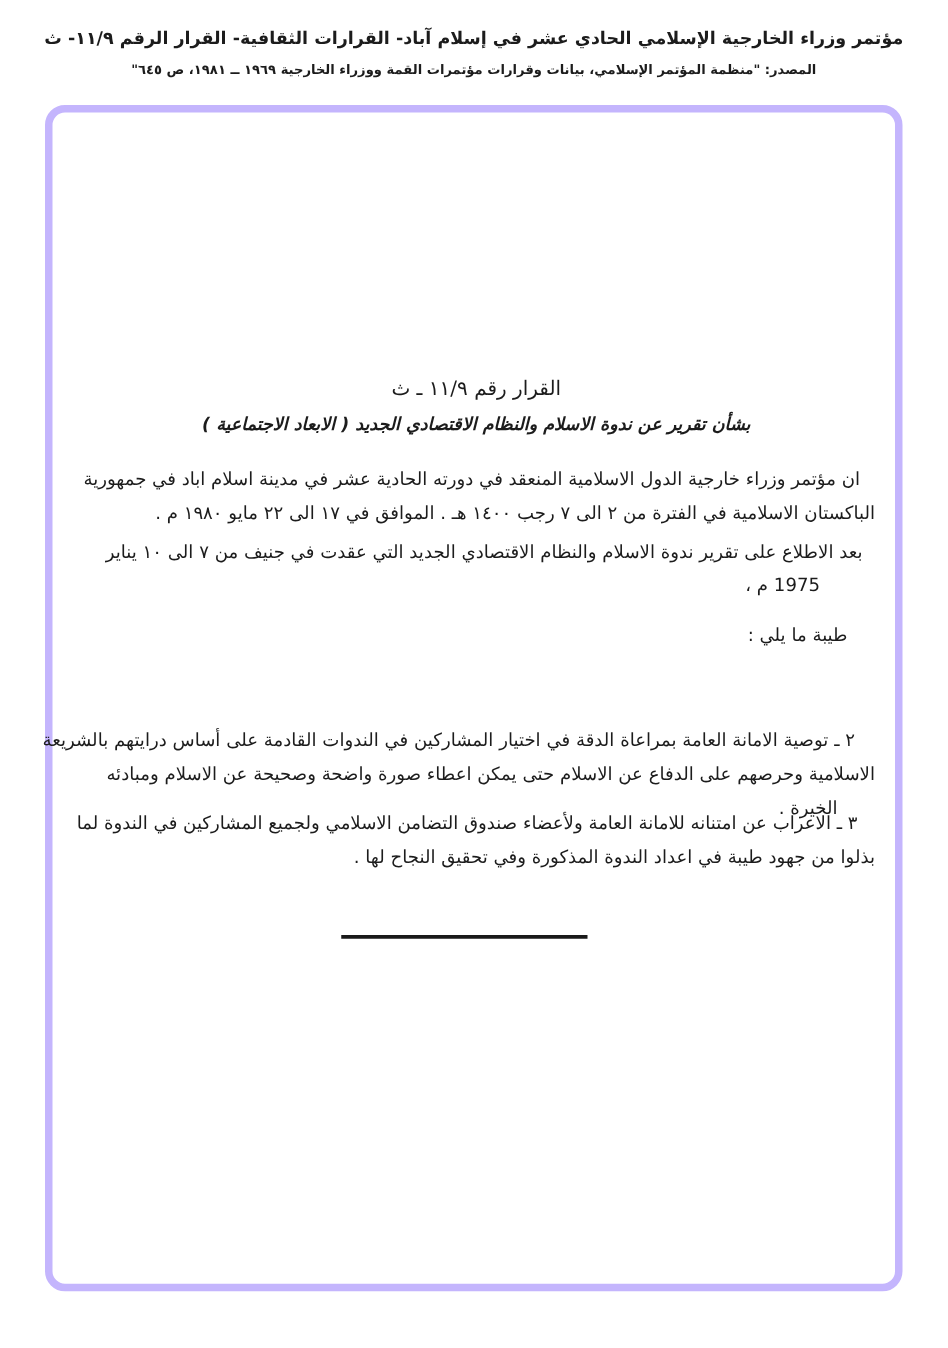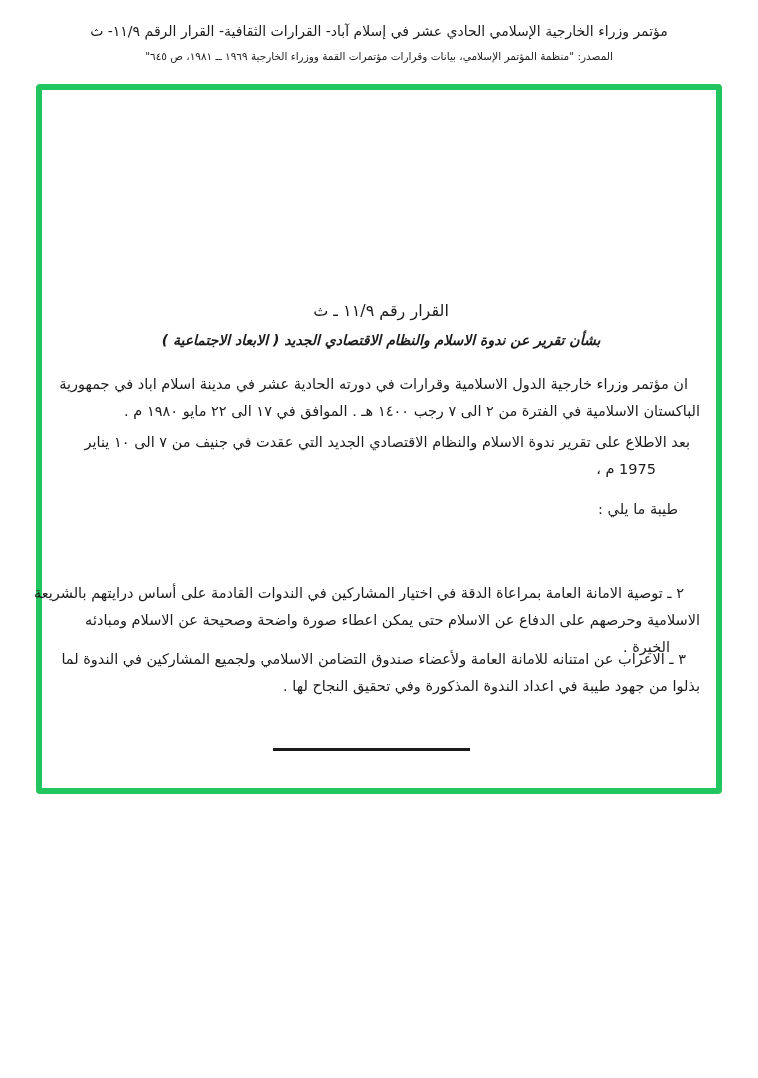--- a/index.html
+++ b/index.html
@@ -17,43 +17,43 @@
     overflow: hidden;
   }
 
   
   .page-header {
     position: absolute;
     top: 20px;
     left: 0;
     right: 0;
     text-align: center;
-    font-weight: normal;
+    font-weight: bold;
     white-space: nowrap;
   }
   .page-header .h1 {
     font-size: 14px;
     line-height: 22px;
   }
   .page-header .h2 {
     font-size: 10.5px;
     line-height: 16px;
     margin-top: 6px;
   }
 
   
   .doc-frame {
     position: absolute;
     left: 36px;
     top: 84px;
     width: 686px;
-    height: 710px;
+    height: 949px;
     box-sizing: border-box;
-    border: 6px solid #22c55e;
-    border-radius: 4px;
+    border: 6px solid #c4b5fd;
+    border-radius: 16px;
     background: #ffffff;
   }
 
   
   .blk {
     position: absolute;
     right: 16px;
     left: 20px;
     text-align: right;
     font-size: 14.5px;
@@ -113,21 +113,21 @@
 
   <div class="blk t-center res-number">
     <span class="ln">القرار رقم ١١/٩ ـ ث</span>
   </div>
 
   <div class="blk t-center res-subject">
     <span class="ln">بشأن تقرير عن ندوة الاسلام والنظام الاقتصادي الجديد ( الابعاد الاجتماعية )</span>
   </div>
 
   <div class="blk p1">
-    <span class="ln pr12">ان مؤتمر وزراء خارجية الدول الاسلامية وقرارات في دورته الحادية عشر في مدينة اسلام اباد في جمهورية</span>
+    <span class="ln pr12">ان مؤتمر وزراء خارجية الدول الاسلامية المنعقد في دورته الحادية عشر في مدينة اسلام اباد في جمهورية</span>
     <span class="ln">الباكستان الاسلامية في الفترة من ٢ الى ٧ رجب ١٤٠٠ هـ . الموافق في ١٧ الى ٢٢ مايو ١٩٨٠ م .</span>
   </div>
 
   <div class="blk p2">
     <span class="ln pr10">بعد الاطلاع على تقرير ندوة الاسلام والنظام الاقتصادي الجديد التي عقدت في جنيف من ٧ الى ١٠ يناير</span>
     <span class="ln pr44">1975 م ،</span>
   </div>
 
   <div class="blk decree-intro">
     <span class="ln pr22">طيبة ما يلي :</span>

